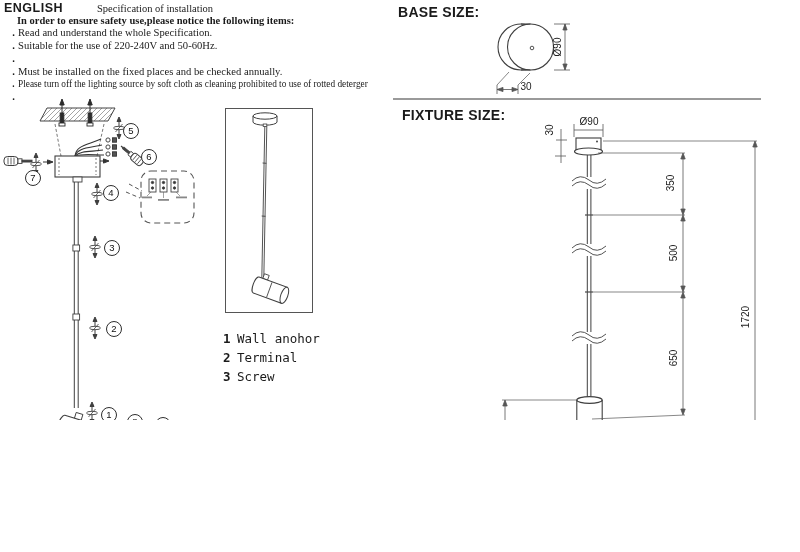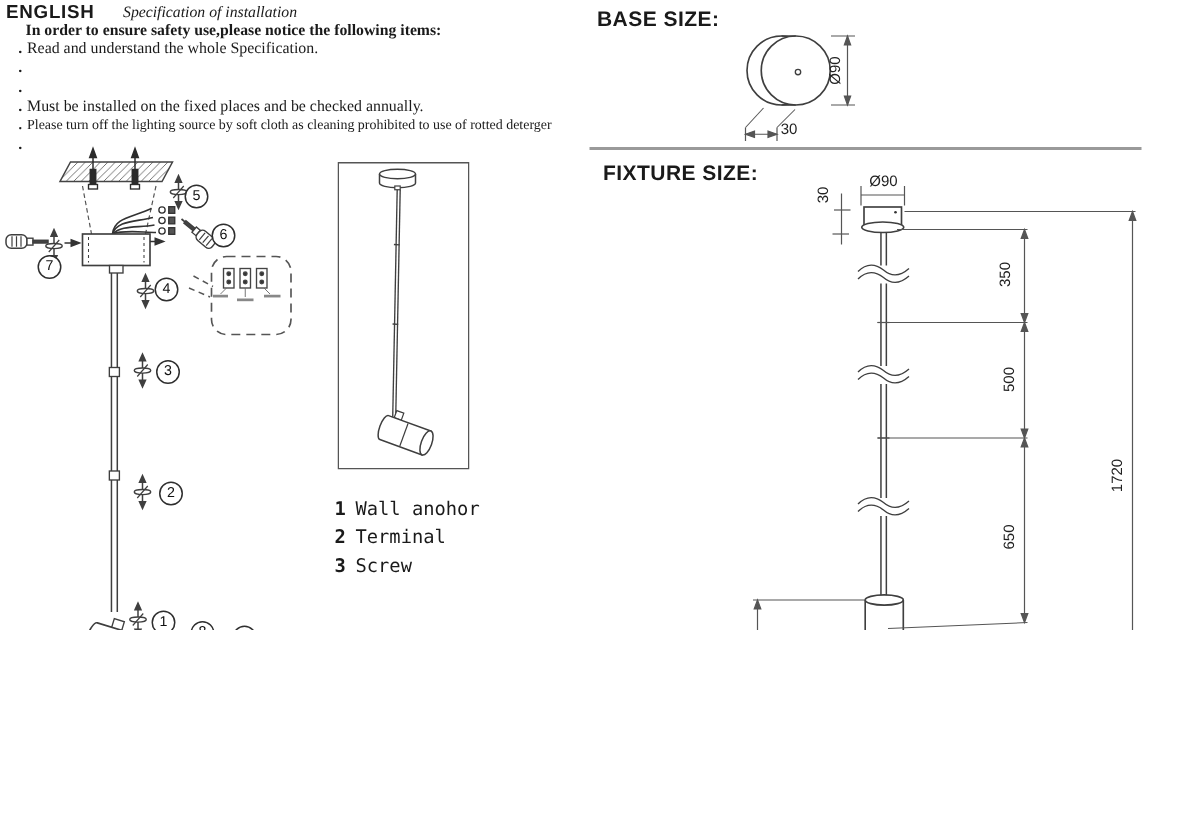--- a/index.html
+++ b/index.html
@@ -28,30 +28,31 @@
            background:#fff;font-size:9.5px;display:flex;align-items:center;
            justify-content:center;line-height:14px;color:#111;}
   svg{display:block;}
 </style>
 </head>
 <body>
 
 <div id="page">
 
   <div class="abs lang" style="left:4px;top:1px;">ENGLISH</div>
-  <div class="abs doctitle serif" style="left:82px;top:3px;font-style:italic;">Specification of installation</div>
+  <div class="abs doctitle serif" style="left:97px;top:3px;">Specification of installation</div>
   <div class="abs intro serif" style="left:17px;top:15px;font-weight:bold;">In order to ensure safety use,please notice the following items:</div>
 
   <div class="abs bullets serif">
     <div class="b-line">
         <span class="dot">.</span>
         <span>Read and understand the whole Specification.</span>
       </div>
     <div class="b-line">
         <span class="dot">.</span>
+        <span>Suitable for the use of 220-240V and 50-60Hz.</span>
       </div>
     <div class="b-line">
         <span class="dot">.</span>
       </div>
     <div class="b-line">
         <span class="dot">.</span>
         <span>Must be installed on the fixed places and be checked annually.</span>
       </div>
     <div class="b-line small">
         <span class="dot">.</span>

